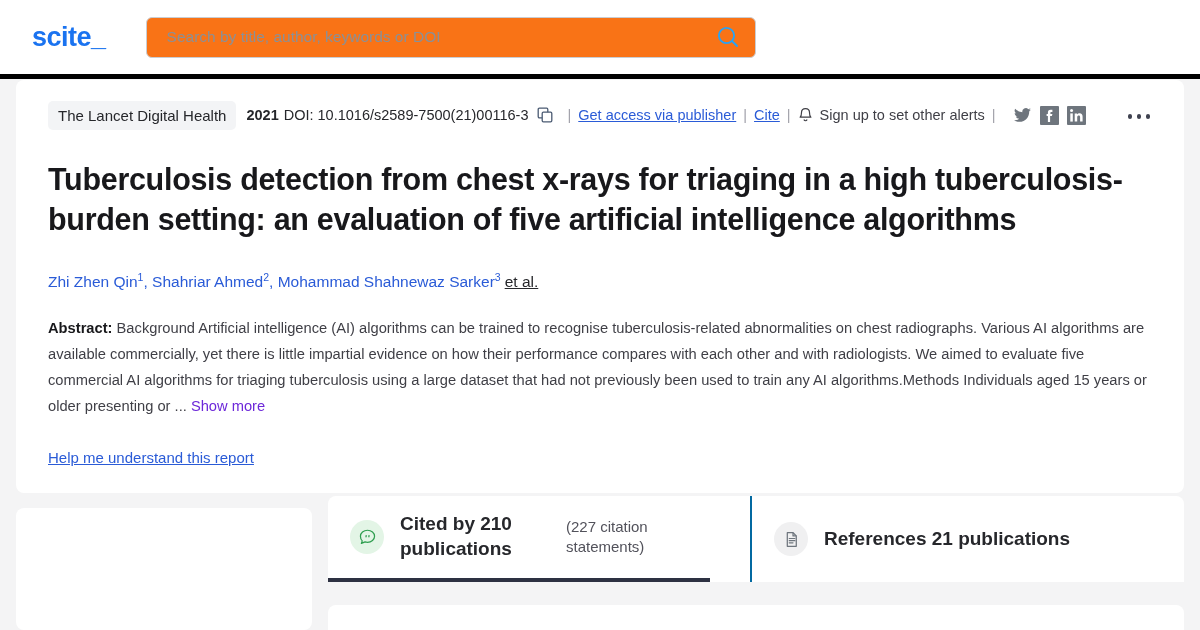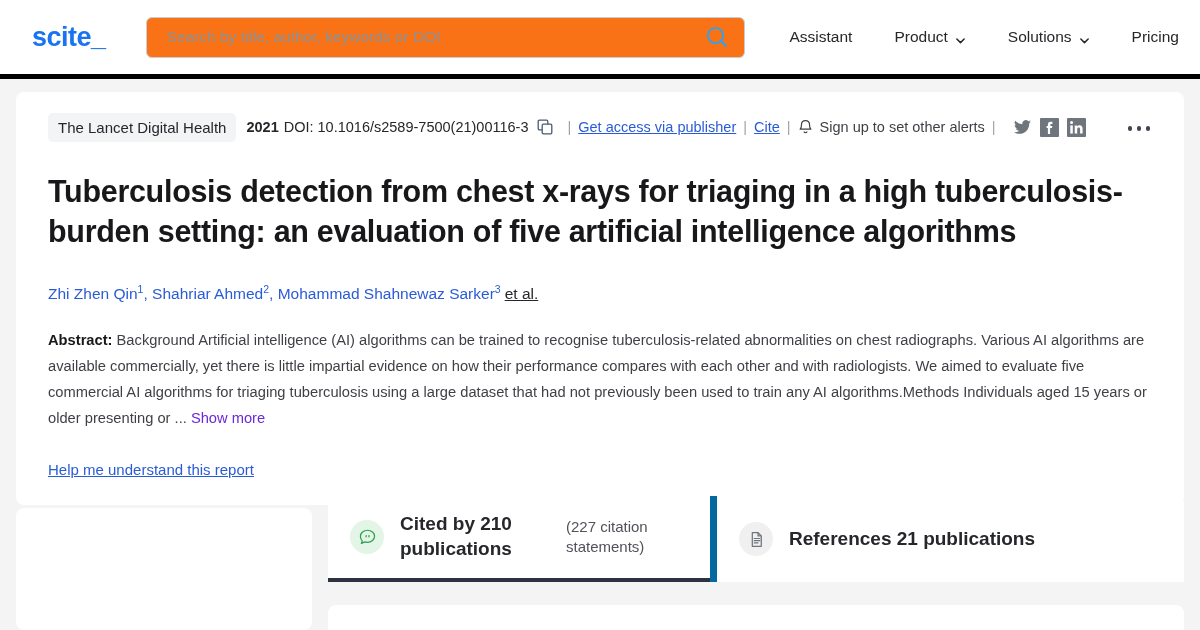--- a/index.html
+++ b/index.html
@@ -67,21 +67,21 @@
     color: #26272b;
     padding: 0 21px;
     cursor: pointer;
     white-space: nowrap;
   }
   .chev { display: inline-block; width: 11px; height: 11px; }
 
   
   .card {
     position: absolute;
-    left: 16px; top: 92px;
+    left: 16px; top: 80px;
     width: 1168px;
     background: #fff;
     border-radius: 8px;
     padding: 20px 32px 26px 32px;
   }
 
   .meta-row {
     display: flex;
     align-items: center;
     flex-wrap: nowrap;
@@ -186,21 +186,21 @@
   }
   .tab {
     display: flex;
     align-items: center;
     gap: 16px;
     padding: 0 26px 0 22px;
     cursor: pointer;
     position: relative;
   }
   .tab.active { border-bottom: 4px solid #2d3142; }
-  .tab.divider { border-left: 7px solid #0369a1; }
+  .tab.divider { border-left: 2px solid #0369a1; margin-left: 40px; }
   .tab-ico {
     width: 34px; height: 34px; border-radius: 50%;
     display: flex; align-items: center; justify-content: center;
     flex: 0 0 auto;
   }
   .tab-ico.green { background: #e3f5e6; }
   .tab-ico.gray  { background: #f0f0f1; }
   .tab-label {
     font-size: 19px;
     font-weight: 700;
@@ -232,44 +232,20 @@
   <div class="search-wrap">
     <input class="search-input" type="text" placeholder="Search by title, author, keywords or DOI" style="">
     <span class="search-icon">
       <svg viewBox="0 0 26 26" width="26" height="26" fill="none">
         <circle cx="11.5" cy="11.5" r="7.6" stroke="#29a3f5" stroke-width="1.9"></circle>
         <line x1="17" y1="17" x2="22" y2="22" stroke="#29a3f5" stroke-width="1.9" stroke-linecap="round"></line>
       </svg>
     </span>
   </div>
 
-  <div class="nav">
-    <div class="nav-item">
-      <span>Assistant</span>
-    </div>
-    <div class="nav-item">
-      <span>Product</span>
-      <span class="chev">
-        <svg viewBox="0 0 12 12" width="11" height="11">
-            <path d="M2 4.3 L6 8.3 L10 4.3" stroke="#26272b" stroke-width="1.6" fill="none" stroke-linecap="round" stroke-linejoin="round"></path>
-          </svg>
-      </span>
-    </div>
-    <div class="nav-item">
-      <span>Solutions</span>
-      <span class="chev">
-        <svg viewBox="0 0 12 12" width="11" height="11">
-            <path d="M2 4.3 L6 8.3 L10 4.3" stroke="#26272b" stroke-width="1.6" fill="none" stroke-linecap="round" stroke-linejoin="round"></path>
-          </svg>
-      </span>
-    </div>
-    <div class="nav-item">
-      <span>Pricing</span>
-    </div>
-  </div>
 </div>
 
 <div class="card">
 
   <div class="kebab">
     <i></i>
       <i></i>
       <i></i>
   </div>
 

